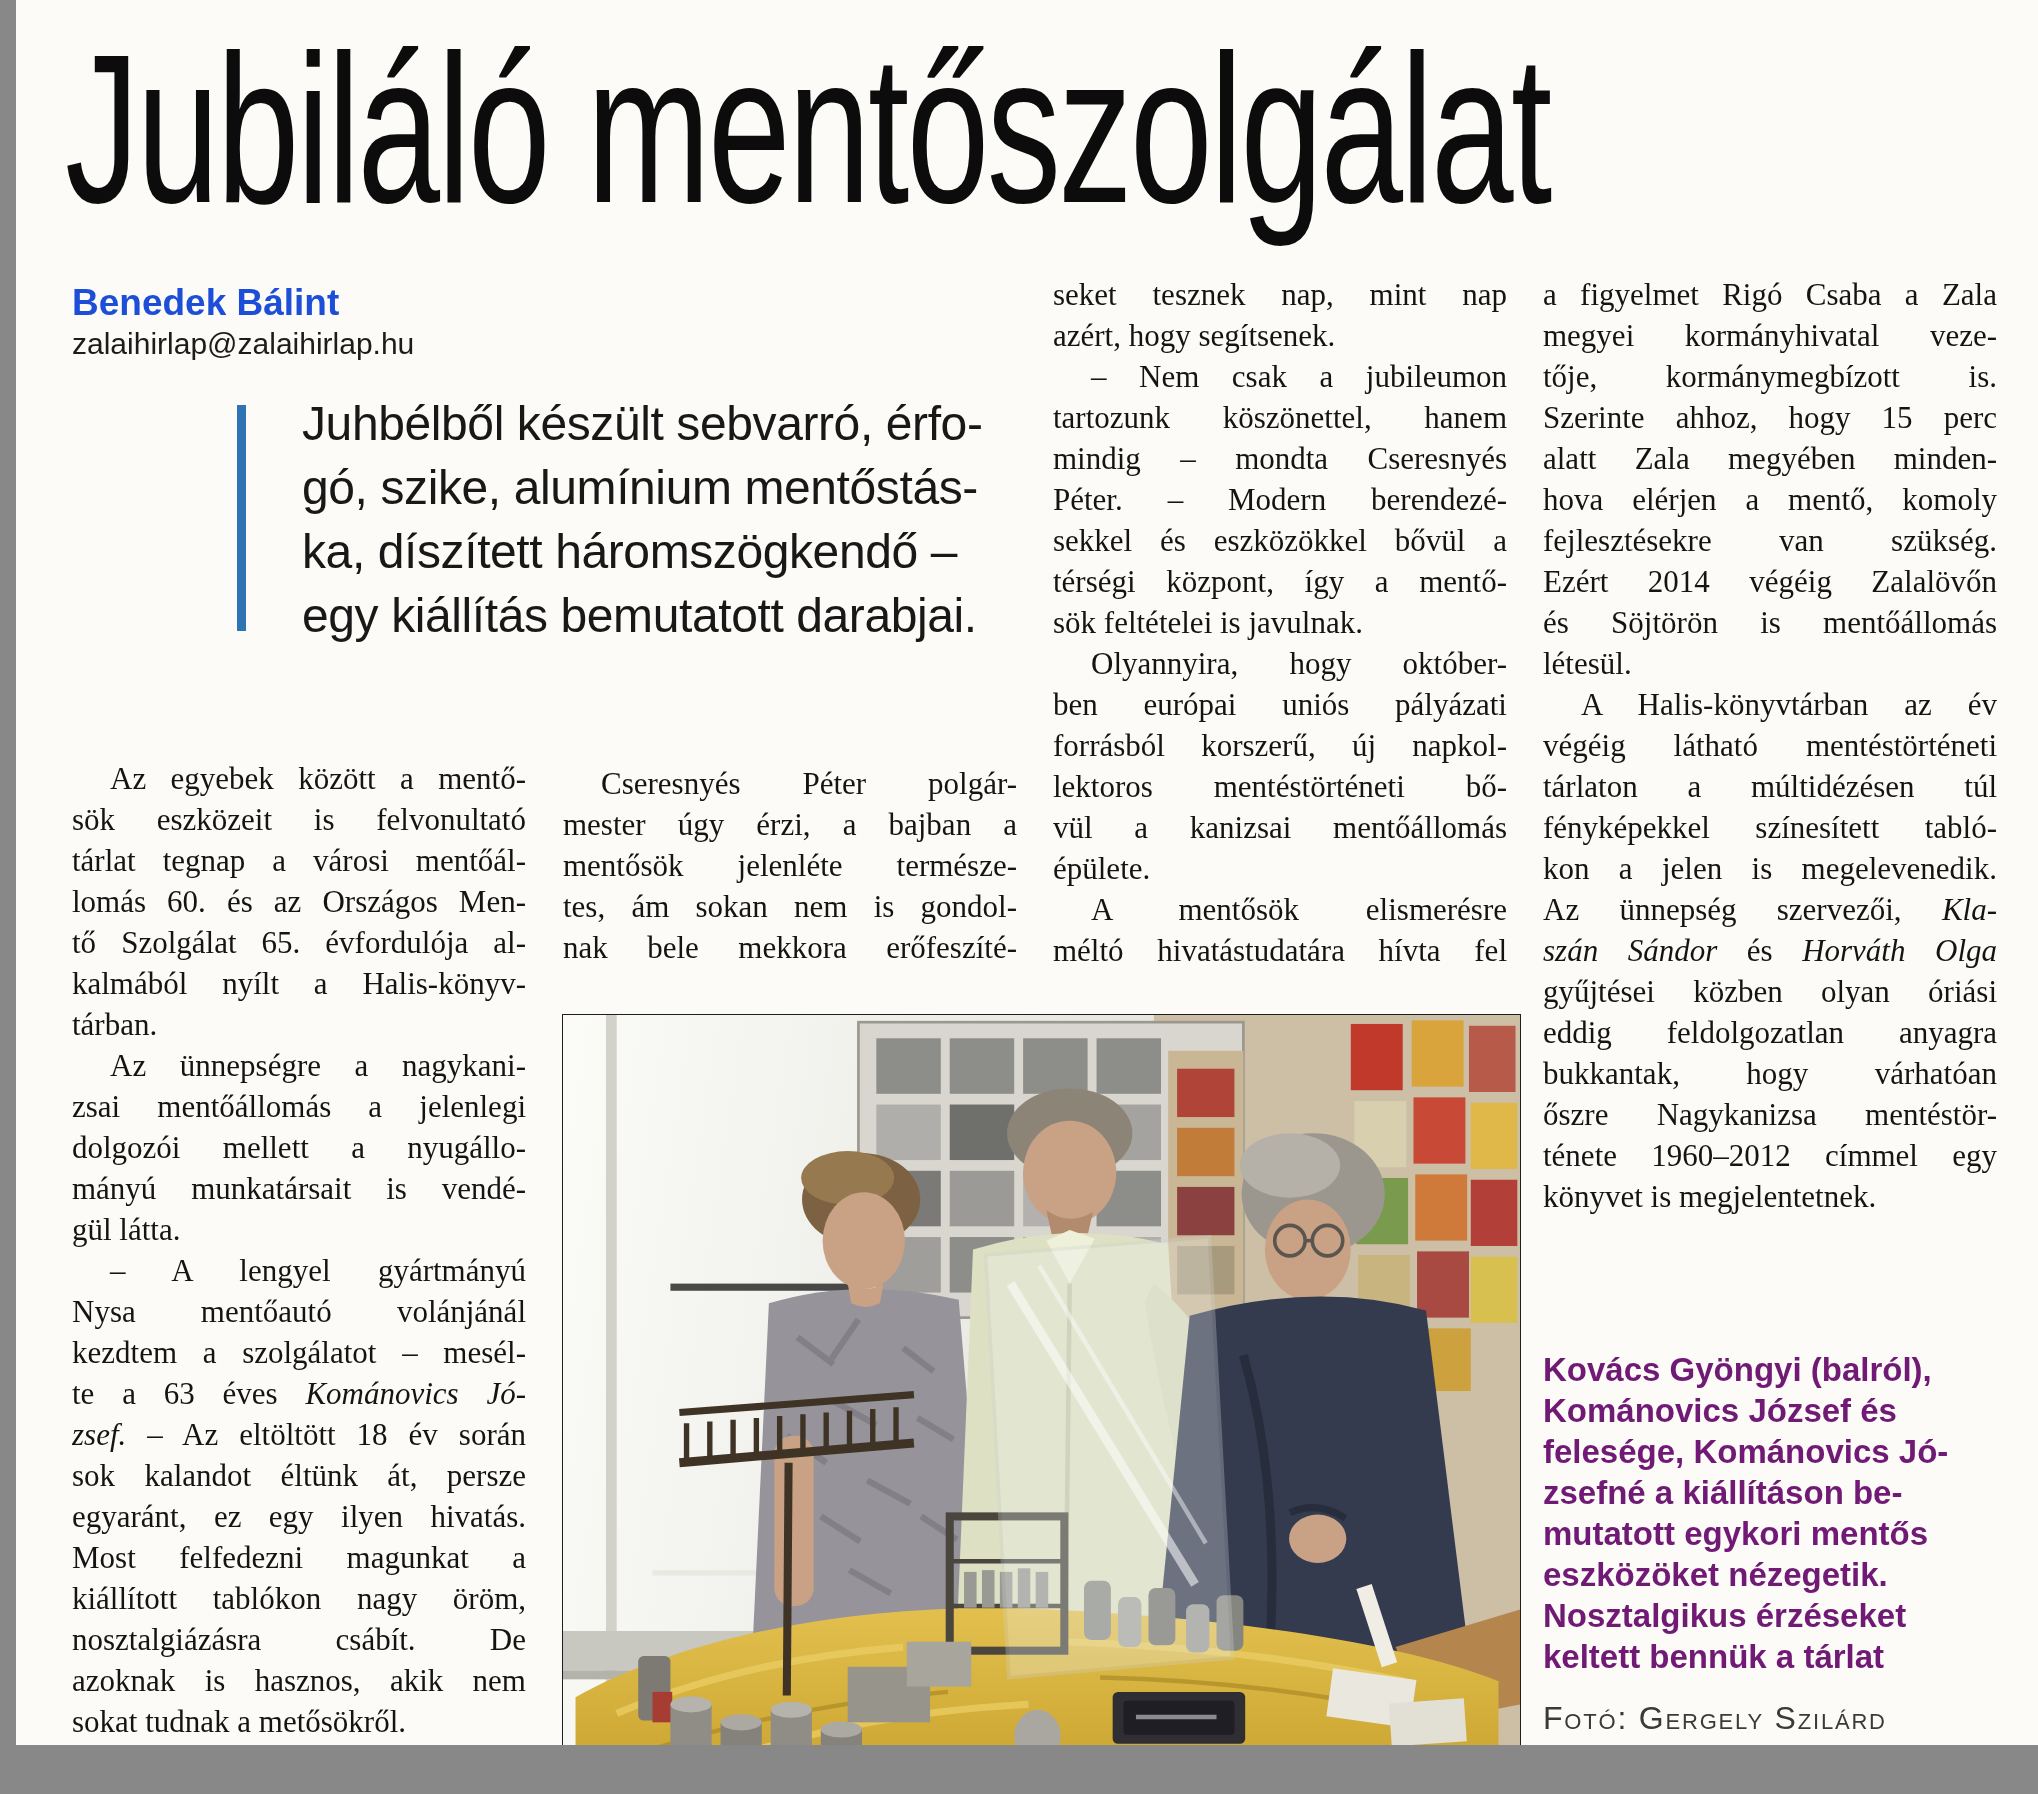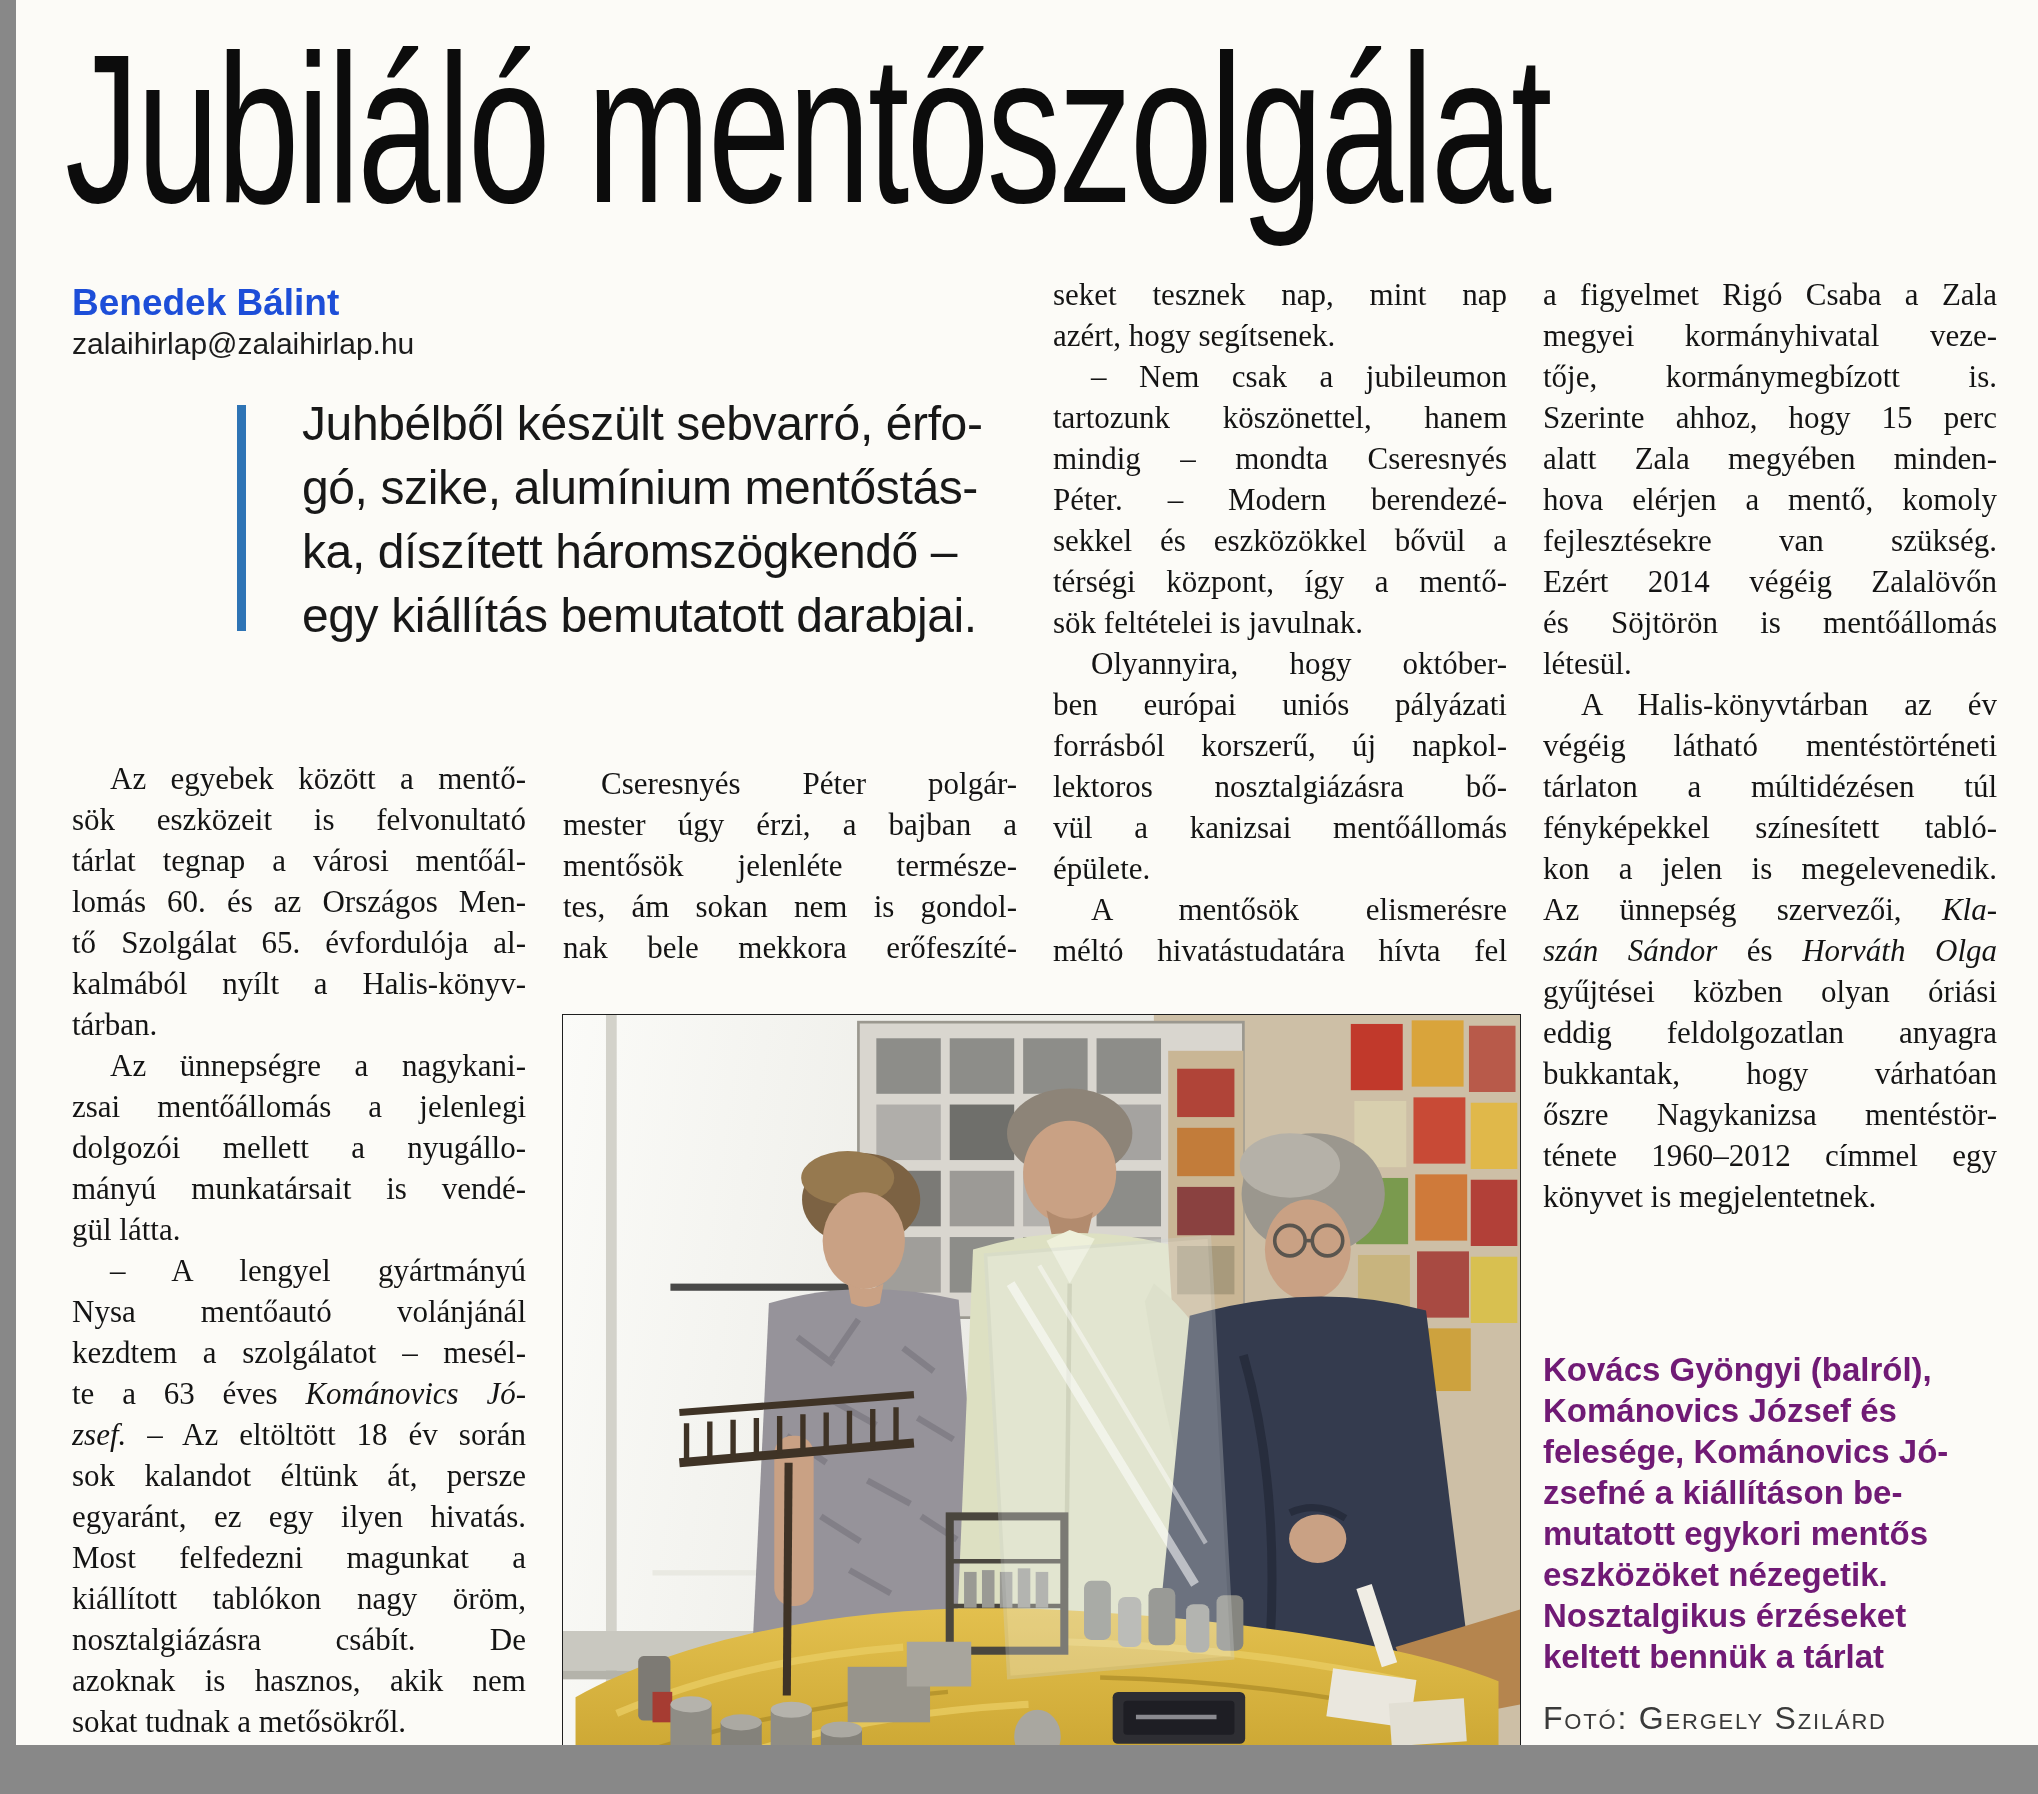--- a/index.html
+++ b/index.html
@@ -114,21 +114,21 @@
       <div class="bline indent">– Nem csak a jubileumon</div>
       <div class="bline">tartozunk köszönettel, hanem</div>
       <div class="bline">mindig – mondta Cseresnyés</div>
       <div class="bline">Péter. – Modern berendezé-</div>
       <div class="bline">sekkel és eszközökkel bővül a</div>
       <div class="bline">térségi központ, így a mentő-</div>
       <div class="bline last">sök feltételei is javulnak.</div>
       <div class="bline indent">Olyannyira, hogy október-</div>
       <div class="bline">ben európai uniós pályázati</div>
       <div class="bline">forrásból korszerű, új napkol-</div>
-      <div class="bline">lektoros nosztalgiázásra bő-</div>
+      <div class="bline">lektoros mentéstörténeti bő-</div>
       <div class="bline">vül a kanizsai mentőállomás</div>
       <div class="bline last">épülete.</div>
       <div class="bline indent">A mentősök elismerésre</div>
       <div class="bline">méltó hivatástudatára hívta fel</div>
     </div>
 
   <div class="col" style="left:1527px;top:274px">
       <div class="bline">a figyelmet Rigó Csaba a Zala</div>
       <div class="bline">megyei kormányhivatal veze-</div>
       <div class="bline">tője, kormánymegbízott is.</div>

